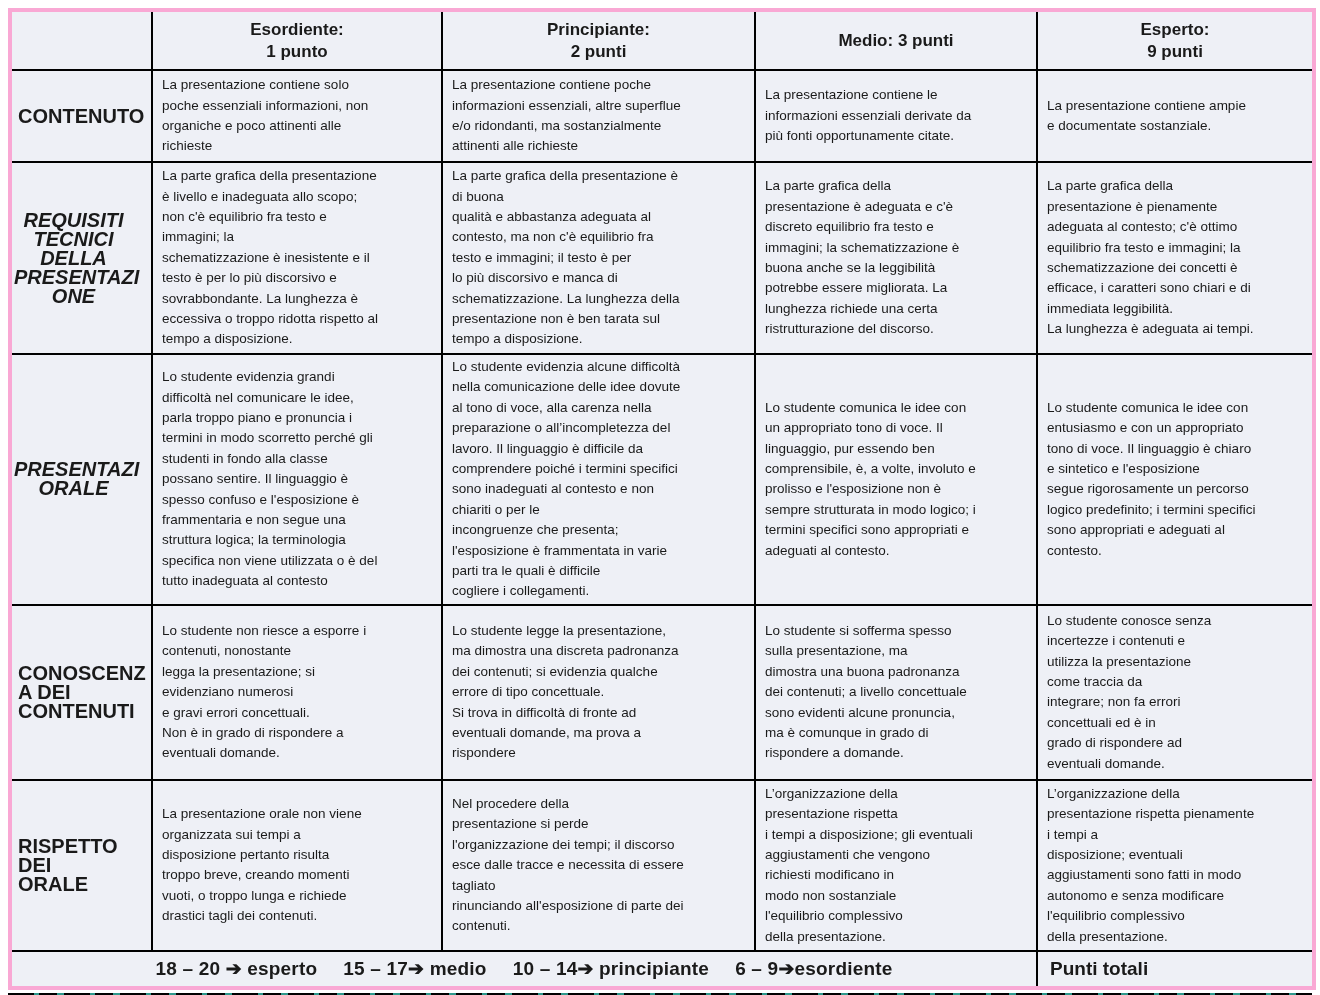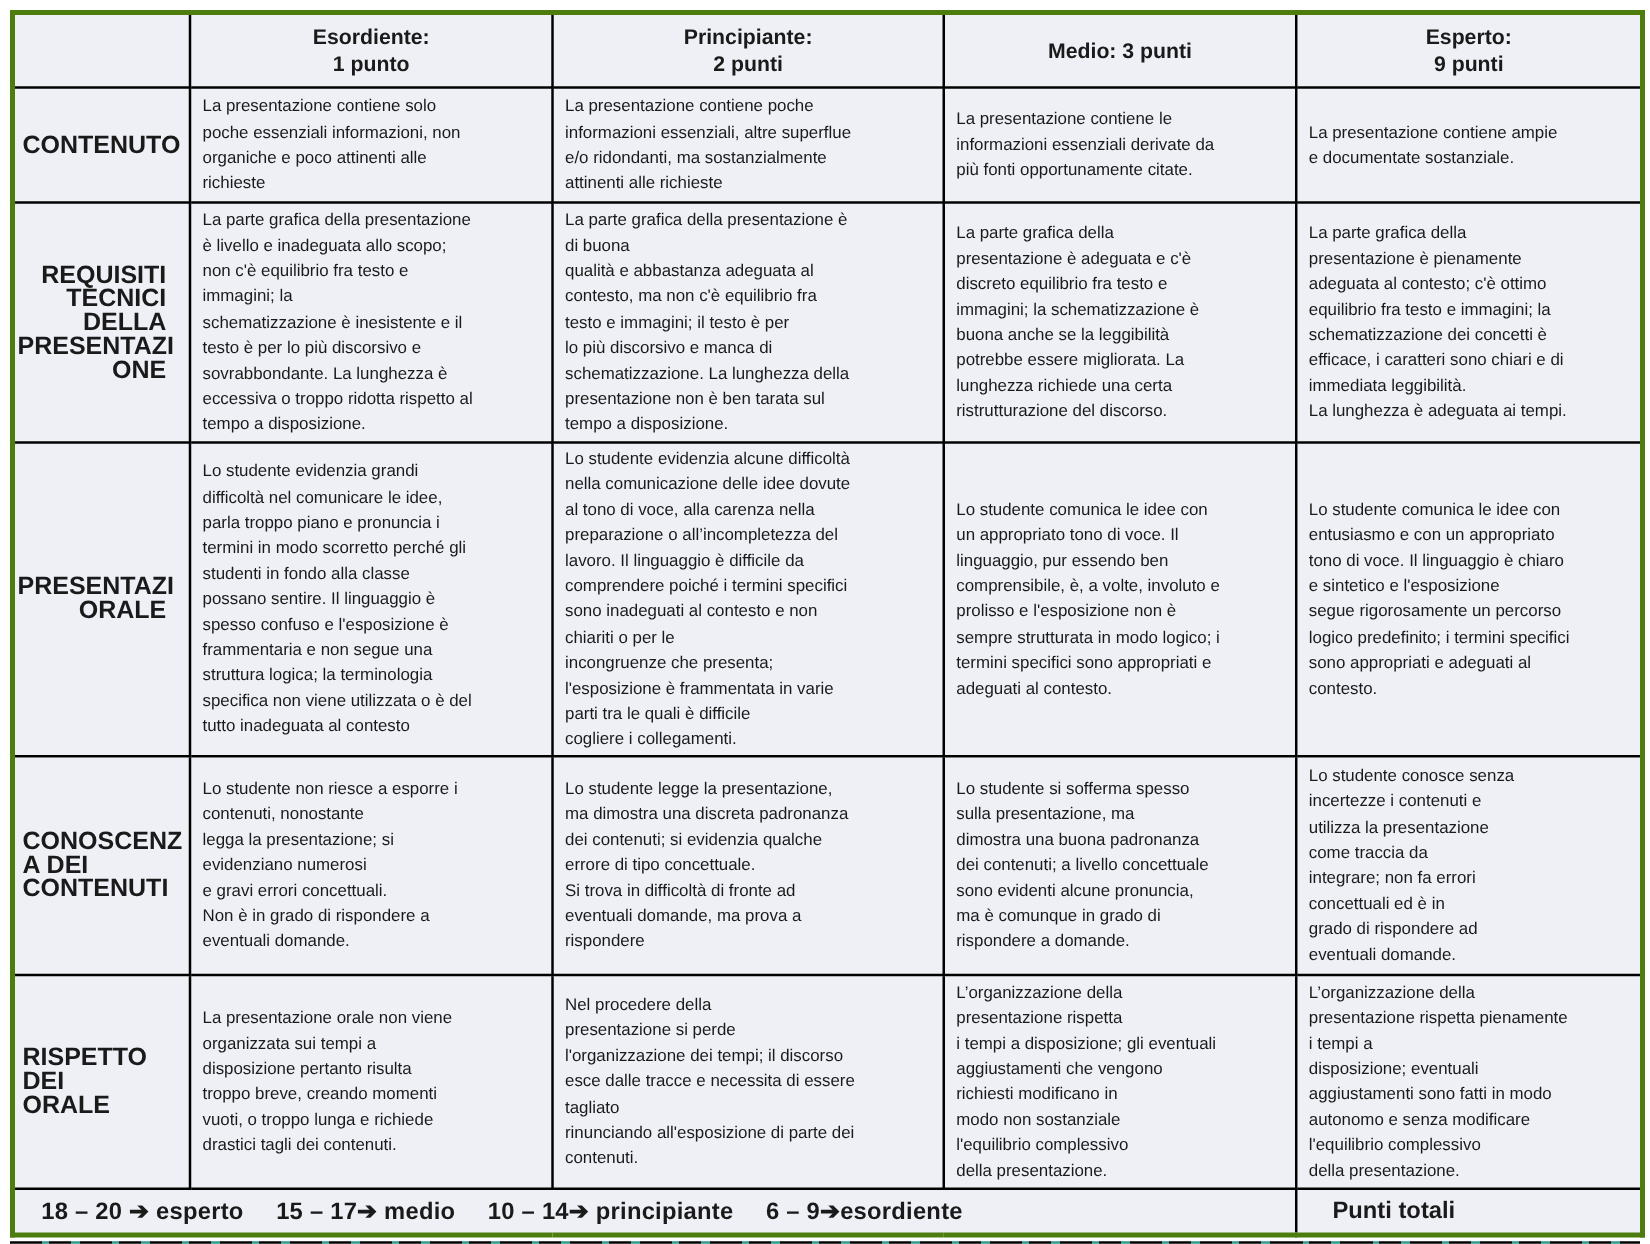--- a/index.html
+++ b/index.html
@@ -6,57 +6,57 @@
   body{
     width:1320px;height:995px;overflow:hidden;
     font-family:"Liberation Sans", sans-serif;
     color:#1a1a1a;
     padding:8px 8px 0 8px;box-sizing:border-box;
   }
   table.rubric{
     border-collapse:collapse;
     table-layout:fixed;
     width:1304px;
-    border:4px solid #4d7c0f;
+    border:4px solid #f9a8d4;
   }
   td,th{
     border:2px solid #000;
     background:#eef0f6;
     vertical-align:middle;
     padding:2px 8px;
     box-sizing:border-box;
     overflow:hidden;
   }
   .pre{white-space:pre-line;}
   th.level{
     font-size:17px;font-weight:bold;line-height:22px;text-align:center;
   }
   td.rowlabel{
     font-weight:bold;font-size:20px;line-height:19px;
     text-align:left;padding-left:6px;white-space:pre-line;
   }
-  td.rowlabel.center{text-align:right;padding-left:2px;padding-right:18px;}
+  td.rowlabel.center{text-align:center;padding-left:2px;padding-right:18px;font-style:italic;}
   td.cell{
     font-size:13.5px;line-height:20.4px;text-align:left;
     padding:2px 6px 2px 9px;
   }
   tr.h-header{height:60px;}
   tr.h-r1{height:92px;}
   tr.h-r2{height:192px;}
   tr.h-r3{height:250px;}
   tr.h-r4{height:175px;}
   tr.h-r5{height:171px;}
   tr.h-footer{height:37px;}
   td.scale{
-    font-weight:bold;font-size:19px;
+    text-align:center;font-weight:bold;font-size:19px;
     letter-spacing:0.2px;
   }
   td.scale .seg{display:inline-block;margin:0 13px;}
   td.totals{
-    font-weight:bold;font-size:19px;text-align:left;padding-left:28px;
+    font-weight:bold;font-size:19px;text-align:left;padding-left:12px;
   }
   .bottom-strip{
     width:1304px;height:7px;margin-top:3px;
     background:repeating-linear-gradient(90deg,
       #000 0px,#000 26px,
       #2f998c 26px,#2f998c 31px,
       #000 31px,#000 49px,
       #2f998c 49px,#2f998c 56px);
     border-bottom:3px solid #2f998c;
   }

